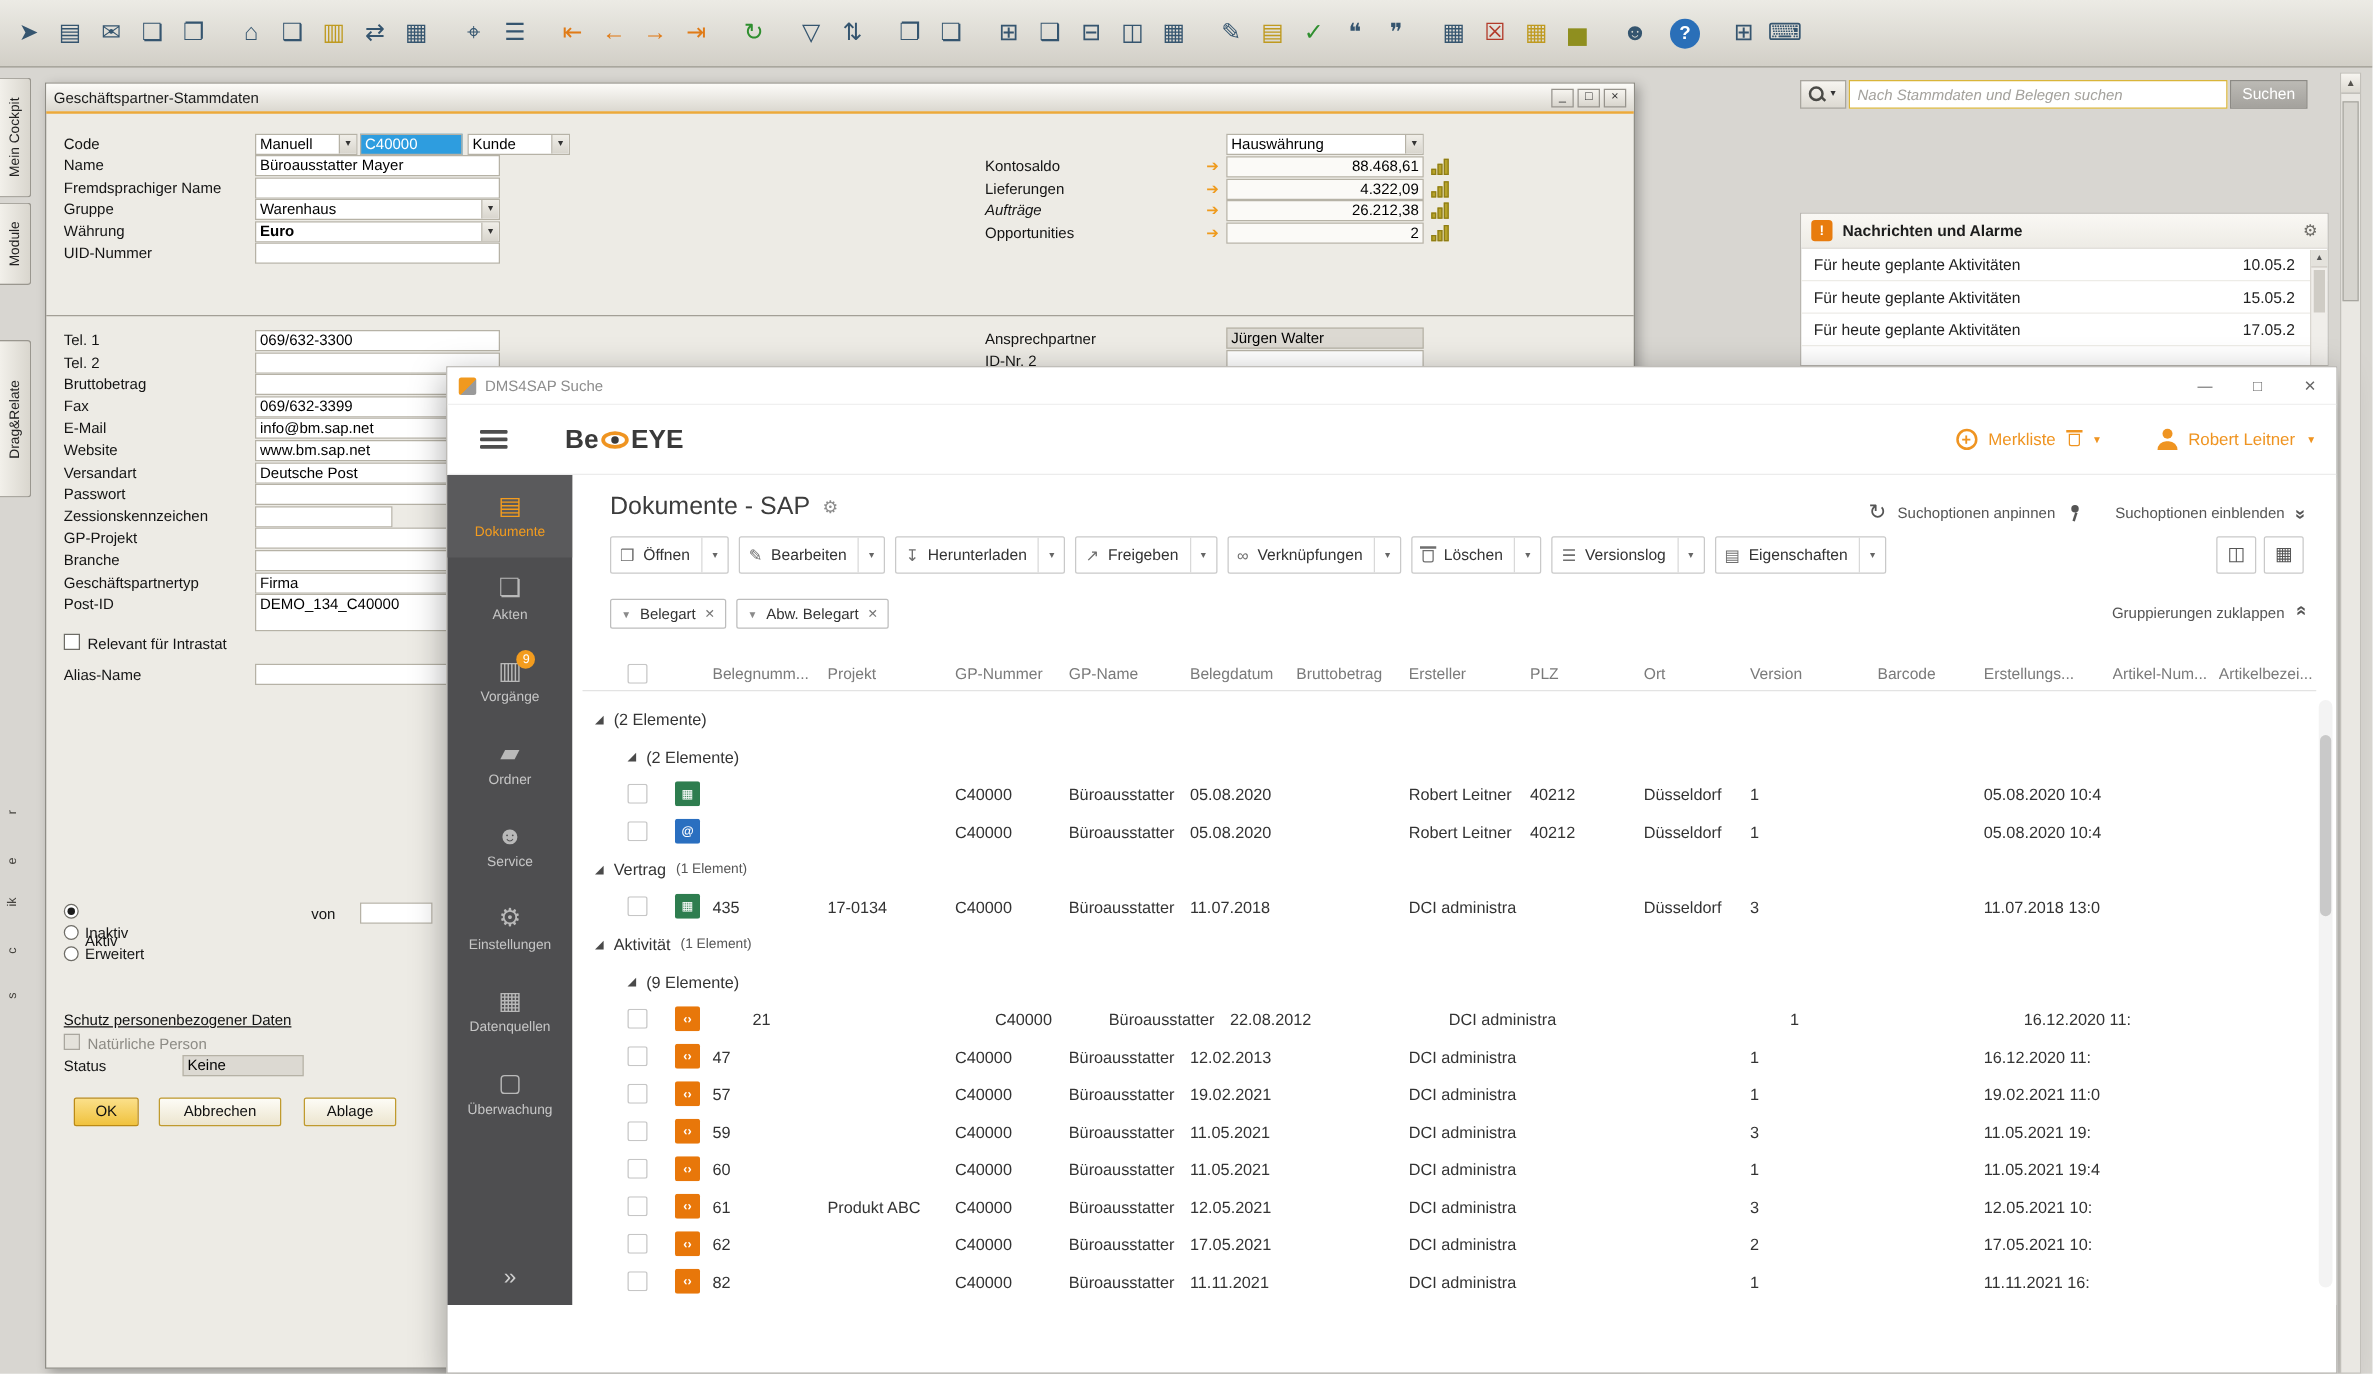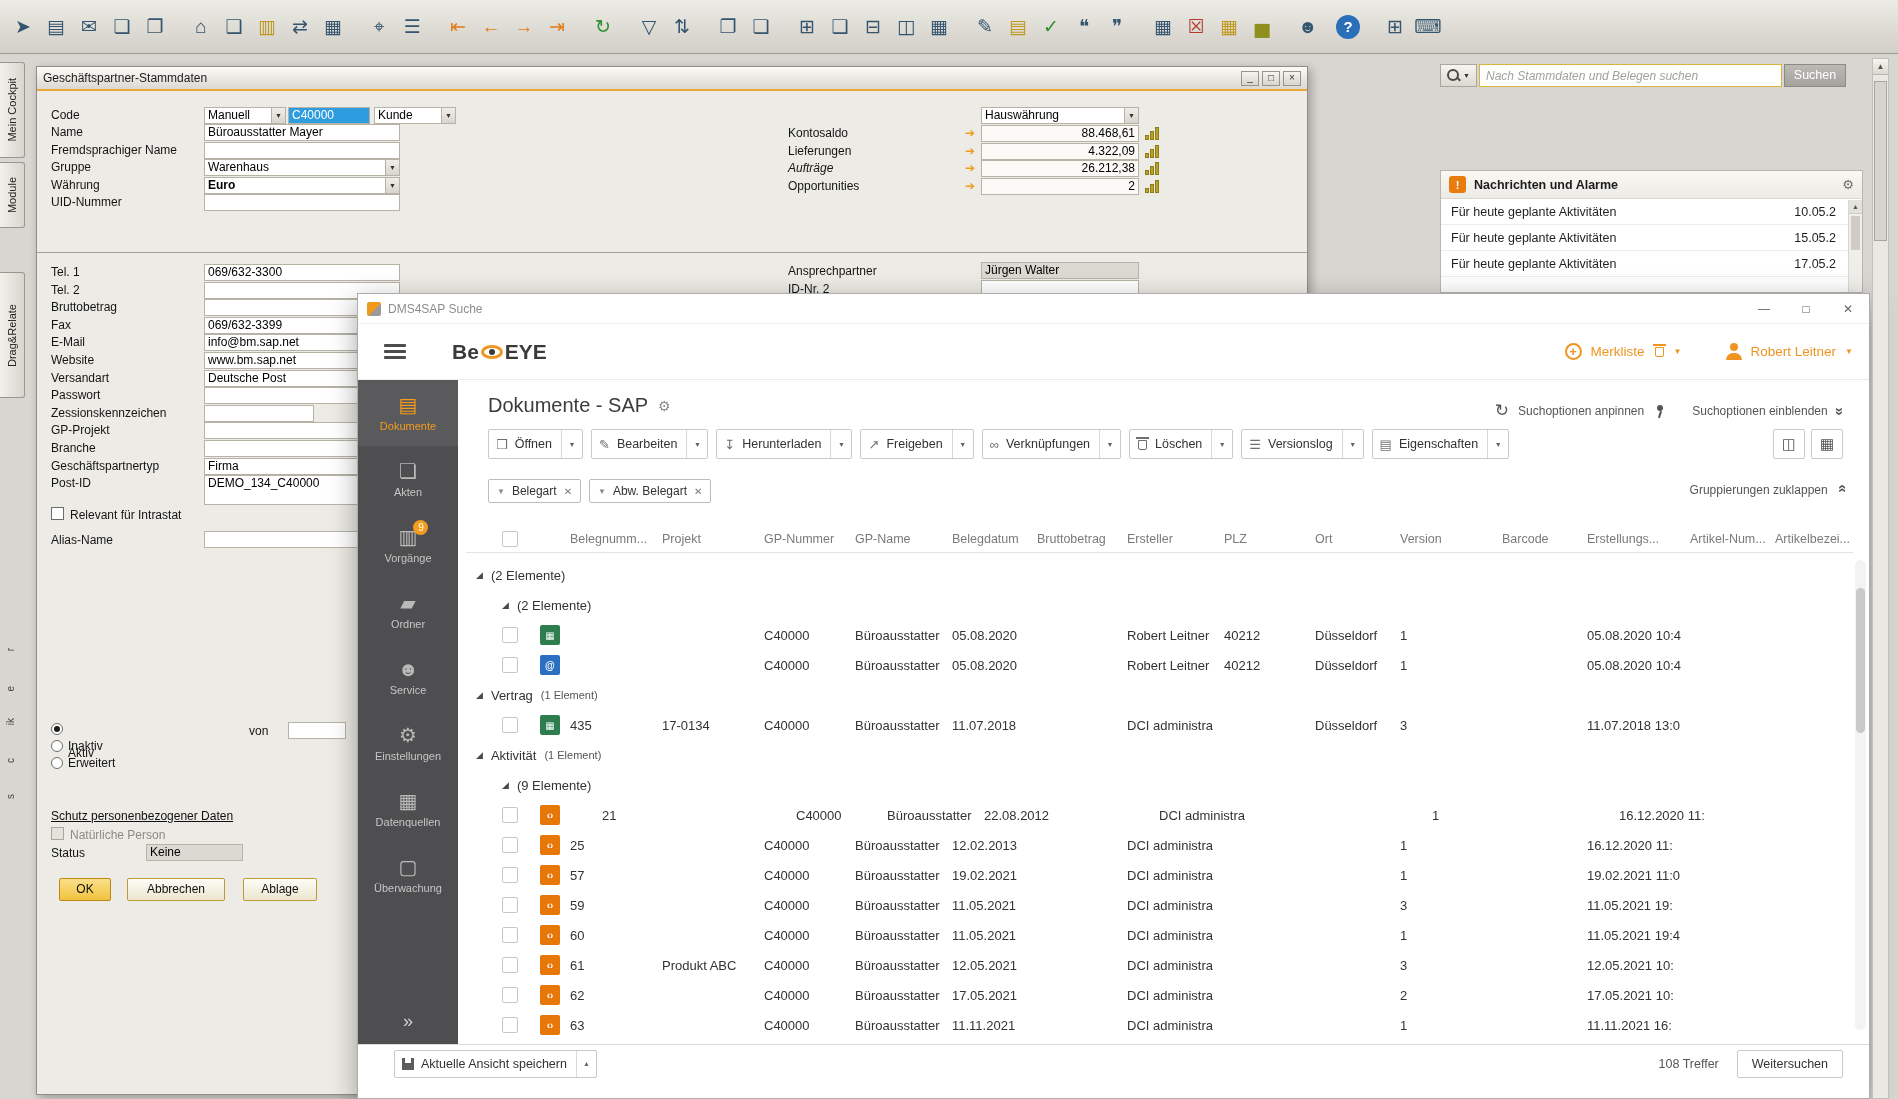--- a/index.html
+++ b/index.html
@@ -622,21 +622,21 @@
           <div class="tc" style="width: 96px;"></div>
         </div>
         <div class="trow">
           <div class="tc" style="width: 30px;"></div>
           <div class="tc ccell" style="width: 38px;">
             <div class="cbx"></div>
           </div>
           <div class="tc ccell" style="width: 36px;">
             <div class="dicon htm">‹›</div>
           </div>
-          <div class="tc" style="width: 92px;">25</div>
+          <div class="tc" style="width: 92px;">47</div>
           <div class="tc" style="width: 102px;"></div>
           <div class="tc" style="width: 91px;">C40000</div>
           <div class="tc" style="width: 97px;">Büroausstatter</div>
           <div class="tc" style="width: 85px;">12.02.2013</div>
           <div class="tc" style="width: 90px;"></div>
           <div class="tc" style="width: 97px;">DCI administra</div>
           <div class="tc" style="width: 91px;"></div>
           <div class="tc" style="width: 85px;"></div>
           <div class="tc" style="width: 102px;">1</div>
           <div class="tc" style="width: 85px;"></div>
@@ -760,48 +760,39 @@
           <div class="tc" style="width: 96px;"></div>
         </div>
         <div class="trow">
           <div class="tc" style="width: 30px;"></div>
           <div class="tc ccell" style="width: 38px;">
             <div class="cbx"></div>
           </div>
           <div class="tc ccell" style="width: 36px;">
             <div class="dicon htm">‹›</div>
           </div>
-          <div class="tc" style="width: 92px;">63</div>
+          <div class="tc" style="width: 92px;">82</div>
           <div class="tc" style="width: 102px;"></div>
           <div class="tc" style="width: 91px;">C40000</div>
           <div class="tc" style="width: 97px;">Büroausstatter</div>
           <div class="tc" style="width: 85px;">11.11.2021</div>
           <div class="tc" style="width: 90px;"></div>
           <div class="tc" style="width: 97px;">DCI administra</div>
           <div class="tc" style="width: 91px;"></div>
           <div class="tc" style="width: 85px;"></div>
           <div class="tc" style="width: 102px;">1</div>
           <div class="tc" style="width: 85px;"></div>
           <div class="tc" style="width: 103px;">11.11.2021 16:</div>
           <div class="tc" style="width: 85px;"></div>
           <div class="tc" style="width: 96px;"></div>
         </div>
       </div>
     <div class="vscroll">
         <div class="th"></div>
       </div>
-  </div>
-  <div id="dms-foot">
-    <div class="savebtn">
-      <span class="flop"></span>
-      <span class="lb">Aktuelle Ansicht speichern</span>
-      <span class="cv">▲</span>
-    </div>
-    <span class="hits">108 Treffer</span>
-    <button class="nextbtn">Weitersuchen</button>
   </div>
 </div>
 
 <div id="appscroll">
   <div class="sbarrow">▲</div>
   <div class="sbthumb"></div>
 </div>
 
 <div class="vtab" style="top: 62px; height: 96px;">
     <span>Mein Cockpit</span>

